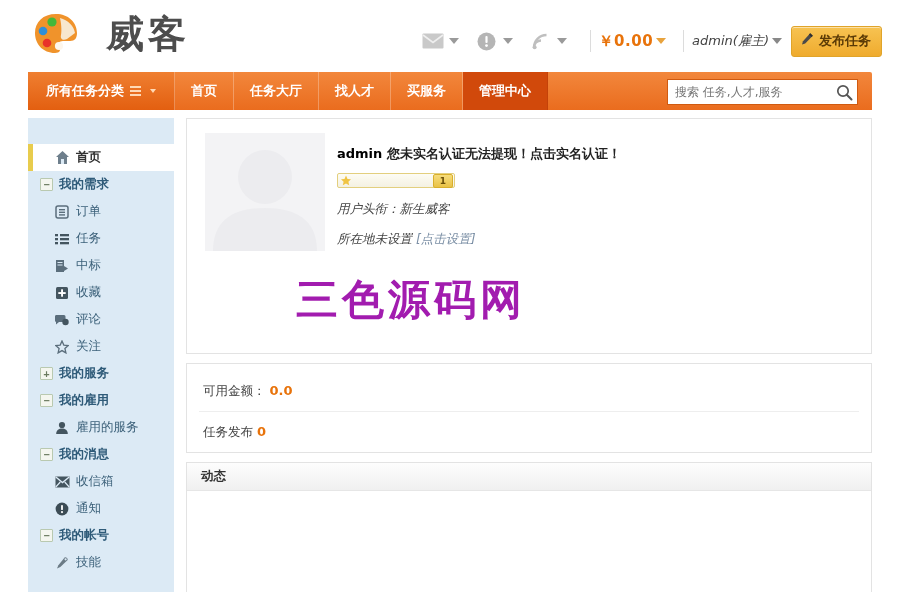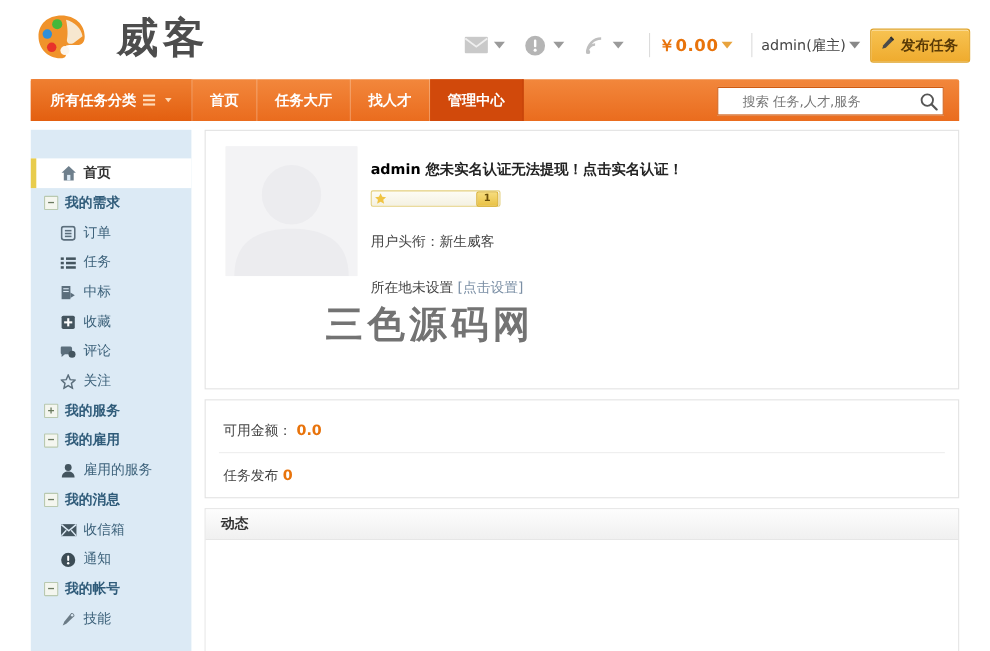--- a/index.html
+++ b/index.html
@@ -21,42 +21,42 @@
 
   .hdr-right{position:absolute;right:18px;top:26px;display:flex;align-items:center;height:30px;}
   .hdr-icon-group{display:flex;align-items:center;margin-right:6px;}
   .hdr-icon{width:26px;height:22px;display:flex;align-items:center;justify-content:center;}
   .caret{width:0;height:0;border-left:5px solid transparent;border-right:5px solid transparent;
          border-top:6px solid #9a9a9a;margin:0 9px 0 3px;}
   .caret.orange{border-top-color:#e8a33d;}
   .caret.grey2{border-top-color:#888;}
   .hdr-sep{width:1px;height:22px;background:#dcdcdc;margin:0 8px;}
   .money{color:#e8730b;font-size:15px;font-weight:bold;letter-spacing:.5px;}
-  .username{color:#444;font-size:13px;}
+  .username{color:#444;font-size:13px;font-style:italic;}
   .pub-btn{background:#f4b63f;background:linear-gradient(#f7c352,#efab2e);
            border:1px solid #e0a42a;border-radius:3px;color:#5a3a06;font-size:13px;
            font-weight:bold;padding:5px 10px 6px 8px;display:flex;align-items:center;gap:5px;
            cursor:pointer;box-shadow:0 1px 0 rgba(255,255,255,.5) inset;}
 
   
   .nav{position:absolute;left:28px;top:72px;width:844px;height:38px;
        background:linear-gradient(#f2873c,#ea6c1e);display:flex;align-items:stretch;
        border-radius:2px 2px 0 0;}
   .nav-item{display:flex;align-items:center;justify-content:center;color:#fff;font-size:13px;
             font-weight:bold;padding:0 16px;border-right:1px solid rgba(255,255,255,.28);
             cursor:pointer;white-space:nowrap;}
   .nav-item.cat{background:linear-gradient(#ef7f31,#e35f10);padding:0 12px;gap:6px;min-width:122px;text-align:right;}
   .nav-item.active{background:#d1490b;border-right:1px solid #c44209;}
   .nav-spacer{flex:1;border:none;}
   .nav-cat-icon{display:inline-flex;flex-direction:column;gap:2px;}
   .nav-cat-icon i{display:block;width:11px;height:2px;background:#ffd9b5;}
   .mini-caret{width:0;height:0;border-left:3px solid transparent;border-right:3px solid transparent;
               border-top:4px solid #ffd9b5;margin-left:3px;}
   .search-box{position:absolute;right:14px;top:7px;width:180px;height:24px;background:#fff;
-              border:1px solid #d05a10;display:flex;align-items:center;padding:0 4px 0 20px;}
+              border:1px solid #d05a10;display:flex;align-items:center;padding:0 4px 0 5px;}
   .search-box input{border:none;outline:none;flex:1;font-size:12px;color:#666;
                     font-family:"DejaVu Sans","Liberation Sans",sans-serif;background:transparent;}
   .search-ico{width:18px;height:18px;display:flex;align-items:center;justify-content:center;cursor:pointer;}
 
   
   .content{position:absolute;left:28px;top:118px;width:844px;height:474px;}
   .sidebar{position:absolute;left:0;top:0;width:146px;height:474px;background:#dceaf5;}
   .side-top{height:26px;}
   .side-item{display:flex;align-items:center;height:27px;padding-left:26px;color:#3b6079;
              font-size:12.5px;cursor:pointer;gap:6px;}
@@ -78,33 +78,33 @@
   .p-info{position:absolute;left:150px;top:26px;width:500px;}
   .p-alert{font-size:13px;font-weight:bold;color:#222;}
   .p-alert b{color:#000;}
   .levelbar{margin-top:10px;width:118px;height:15px;border:1px solid #e3cf7e;border-radius:2px;
             background:linear-gradient(#fdfcf4,#f4f1e2);display:flex;align-items:center;
             justify-content:space-between;padding:0 1px;box-sizing:border-box;}
   .lv-star{width:14px;height:13px;display:flex;align-items:center;justify-content:center;}
   .lv-num{background:linear-gradient(#f6dc7c,#e9c246);border:1px solid #d9af2c;border-radius:2px;
           font-size:9px;color:#6a4f09;font-weight:bold;width:18px;height:12px;display:flex;
           align-items:center;justify-content:center;}
-  .p-line{margin-top:24px;font-size:12.5px;color:#444;}
+  .p-line{margin-top:13px;font-size:12.5px;color:#444;font-style:italic;}
   .p-link{color:#7b8fa5;}
   .stats{height:88px;position:relative;text-align:right;}
   .stat-row{position:absolute;left:16px;font-size:12.5px;color:#444;}
   .stat-row.a{top:19px;}
   .stat-row.b{top:60px;}
   .stat-div{position:absolute;left:12px;right:12px;top:47px;height:1px;background:#eee;}
   .num-orange{color:#e8730b;font-weight:bold;font-size:13px;}
   .dyn-head{height:27px;background:linear-gradient(#fdfdfd,#f0f0f0);border-bottom:1px solid #e6e6e6;
             display:flex;align-items:center;padding-left:14px;font-size:12.5px;font-weight:bold;color:#333;}
   .dyn-body{height:175px;background:#fff;}
 
-  .watermark{position:absolute;left:296px;top:272px;font-size:34px;font-weight:bold;color:#737373;
+  .watermark{position:absolute;left:296px;top:272px;font-size:42px;font-weight:bold;color:#a21caf;
              letter-spacing:4px;font-family:Liberation Serif, serif;
              pointer-events:none;text-shadow:0 0 2px rgba(255,255,255,.9);}
 </style>
 </head>
 <body>
 
 <div class="page">
 
   <div class="header">
 
@@ -187,20 +187,21 @@
           <i></i>
           <i></i>
           <i></i>
         </span>
       <span class="mini-caret"></span>
     </div>
 
     <div class="nav-item">首页</div>
     <div class="nav-item">任务大厅</div>
     <div class="nav-item">找人才</div>
+    <div class="nav-item">买服务</div>
     <div class="nav-item active">管理中心</div>
     <div class="nav-spacer"></div>
 
     <div class="search-box">
       <input type="text" placeholder="搜索 任务,人才,服务" style="">
       <span class="search-ico">
         <svg width="17" height="17" viewBox="0 0 17 17">
           <circle cx="7" cy="7" r="5.2" fill="none" stroke="#555" stroke-width="1.7"></circle>
           <path d="M10.8 10.8 L15.5 15.5" stroke="#555" stroke-width="2" stroke-linecap="round"></path>
         </svg>

